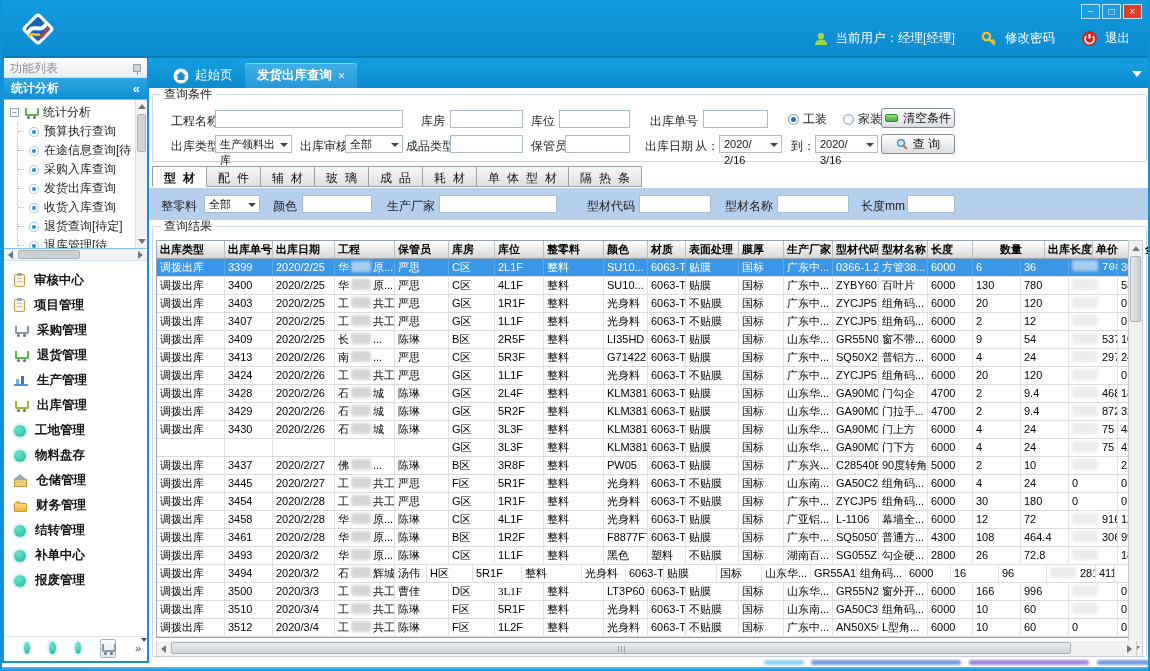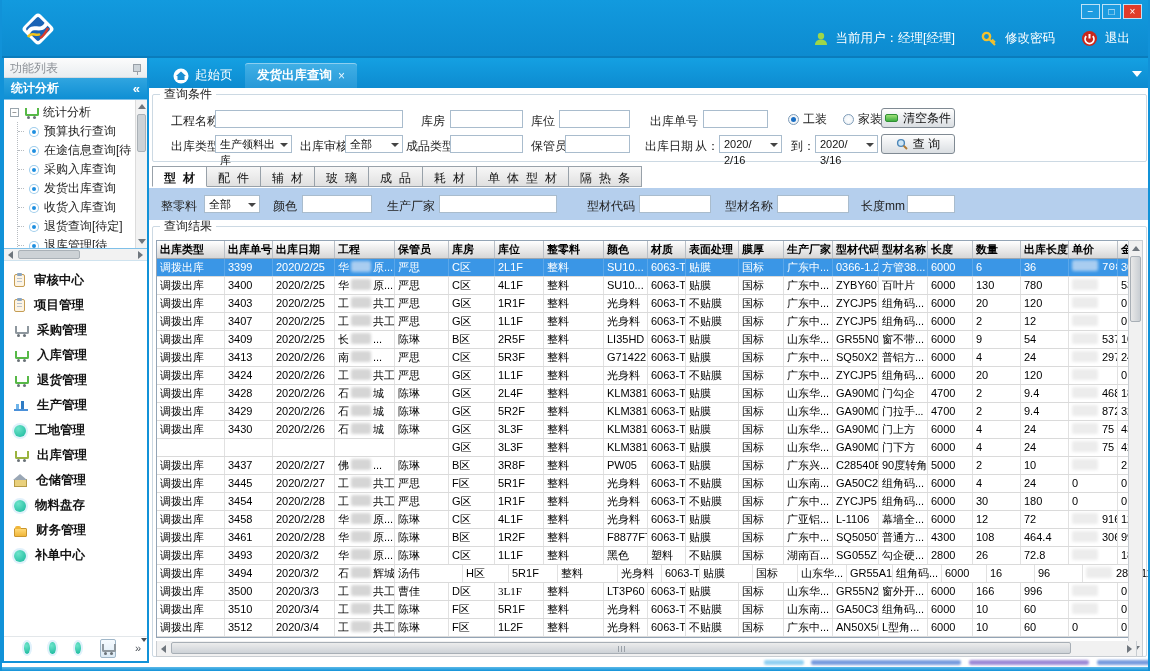--- a/index.html
+++ b/index.html
@@ -229,53 +229,57 @@
         <div class="menu-item">
           <span class="mi clipboard-icon" style="--c: #c59d53;"></span>
           <span class="mi-label">项目管理</span>
         </div>
         <div class="menu-item">
           <span class="mi cart-icon" style="--c: #8e979e;"></span>
           <span class="mi-label">采购管理</span>
         </div>
         <div class="menu-item">
           <span class="mi cart-icon" style="--c: #57b947;"></span>
-          <span class="mi-label">入库管理</span>
-        </div>
-        <div class="menu-item">
-          <span class="mi cart-icon" style="--c: #57b947;"></span>
           <span class="mi-label">退货管理</span>
         </div>
         <div class="menu-item">
           <span class="mi chart-icon" style="--c: #4a90d9;"></span>
           <span class="mi-label">生产管理</span>
         </div>
         <div class="menu-item">
+          <span class="mi cart-icon" style="--c: #9ab33f;"></span>
+          <span class="mi-label">出库管理</span>
+        </div>
+        <div class="menu-item">
           <span class="mi circle-icon" style="--c: #17b79b;"></span>
           <span class="mi-label">工地管理</span>
         </div>
         <div class="menu-item">
-          <span class="mi cart-icon" style="--c: #9ab33f;"></span>
-          <span class="mi-label">出库管理</span>
+          <span class="mi circle-icon" style="--c: #17b79b;"></span>
+          <span class="mi-label">物料盘存</span>
         </div>
         <div class="menu-item">
           <span class="mi warehouse-icon" style="--c: #e9d07c;"></span>
           <span class="mi-label">仓储管理</span>
         </div>
         <div class="menu-item">
-          <span class="mi circle-icon" style="--c: #17b79b;"></span>
-          <span class="mi-label">物料盘存</span>
-        </div>
-        <div class="menu-item">
           <span class="mi folder-icon" style="--c: #f0b63a;"></span>
           <span class="mi-label">财务管理</span>
         </div>
         <div class="menu-item">
           <span class="mi circle-icon" style="--c: #17b79b;"></span>
+          <span class="mi-label">结转管理</span>
+        </div>
+        <div class="menu-item">
+          <span class="mi circle-icon" style="--c: #17b79b;"></span>
           <span class="mi-label">补单中心</span>
+        </div>
+        <div class="menu-item">
+          <span class="mi circle-icon" style="--c: #17b79b;"></span>
+          <span class="mi-label">报废管理</span>
         </div>
       </div>
     <div class="side-toolbar">
       <span class="circle-icon" style="--c:#17b79b"></span>
       <span class="circle-icon" style="--c:#17b79b"></span>
       <span class="circle-icon" style="--c:#17b79b"></span>
       <span class="tool-btn">
           <span class="cart-icon" style="--c:#8e979e"></span>
         </span>
       <span class="chev"><span>»</span><span class="t"></span></span>
@@ -386,21 +390,21 @@
             <div class="th" style="width: 49px;">库位</div>
             <div class="th" style="width: 60px;">整零料</div>
             <div class="th" style="width: 44px;">颜色</div>
             <div class="th" style="width: 38px;">材质</div>
             <div class="th" style="width: 53px;">表面处理</div>
             <div class="th" style="width: 45px;">膜厚</div>
             <div class="th" style="width: 49px;">生产厂家</div>
             <div class="th" style="width: 46px;">型材代码</div>
             <div class="th" style="width: 49px;">型材名称</div>
             <div class="th" style="width: 45px;">长度</div>
-            <div class="th" style="width: 48px;">数量</div>
+            <div class="th" style="width: 48px; margin-left: 24px;">数量</div>
             <div class="th" style="width: 48px;">出库长度</div>
             <div class="th" style="width: 49px;">单价</div>
             <div class="th" style="width: 19px;">金</div>
           </div>
         <div>
             <div class="trow sel">
               <div class="td" style="width: 68px;">调拨出库</div>
               <div class="td" style="width: 48px;">3399</div>
               <div class="td" style="width: 62px;">2020/2/25</div>
               <div class="td" style="width: 60px;">华<span class="censor"></span>原...</div>
@@ -771,21 +775,21 @@
               <div class="td" style="width: 48px;">26</div>
               <div class="td" style="width: 48px;">72.8</div>
               <div class="td" style="width: 49px;"><span class="censor price"></span></div>
               <div class="td" style="width: 19px;">182</div>
             </div>
             <div class="trow">
               <div class="td" style="width: 68px;">调拨出库</div>
               <div class="td" style="width: 48px;">3494</div>
               <div class="td" style="width: 62px;">2020/3/2</div>
               <div class="td" style="width: 60px;">石<span class="censor"></span>辉城</div>
-              <div class="td" style="width: 68px;">汤伟</div>
+              <div class="td" style="width: 32px;">汤伟</div>
               <div class="td" style="width: 46px;">H区</div>
               <div class="td" style="width: 49px;">5R1F</div>
               <div class="td" style="width: 60px;">整料</div>
               <div class="td" style="width: 44px;">光身料</div>
               <div class="td" style="width: 38px;">6063-T5</div>
               <div class="td" style="width: 53px;">贴膜</div>
               <div class="td" style="width: 45px;">国标</div>
               <div class="td" style="width: 49px;">山东华...</div>
               <div class="td" style="width: 46px;">GR55A11</div>
               <div class="td" style="width: 49px;">组角码...</div>

